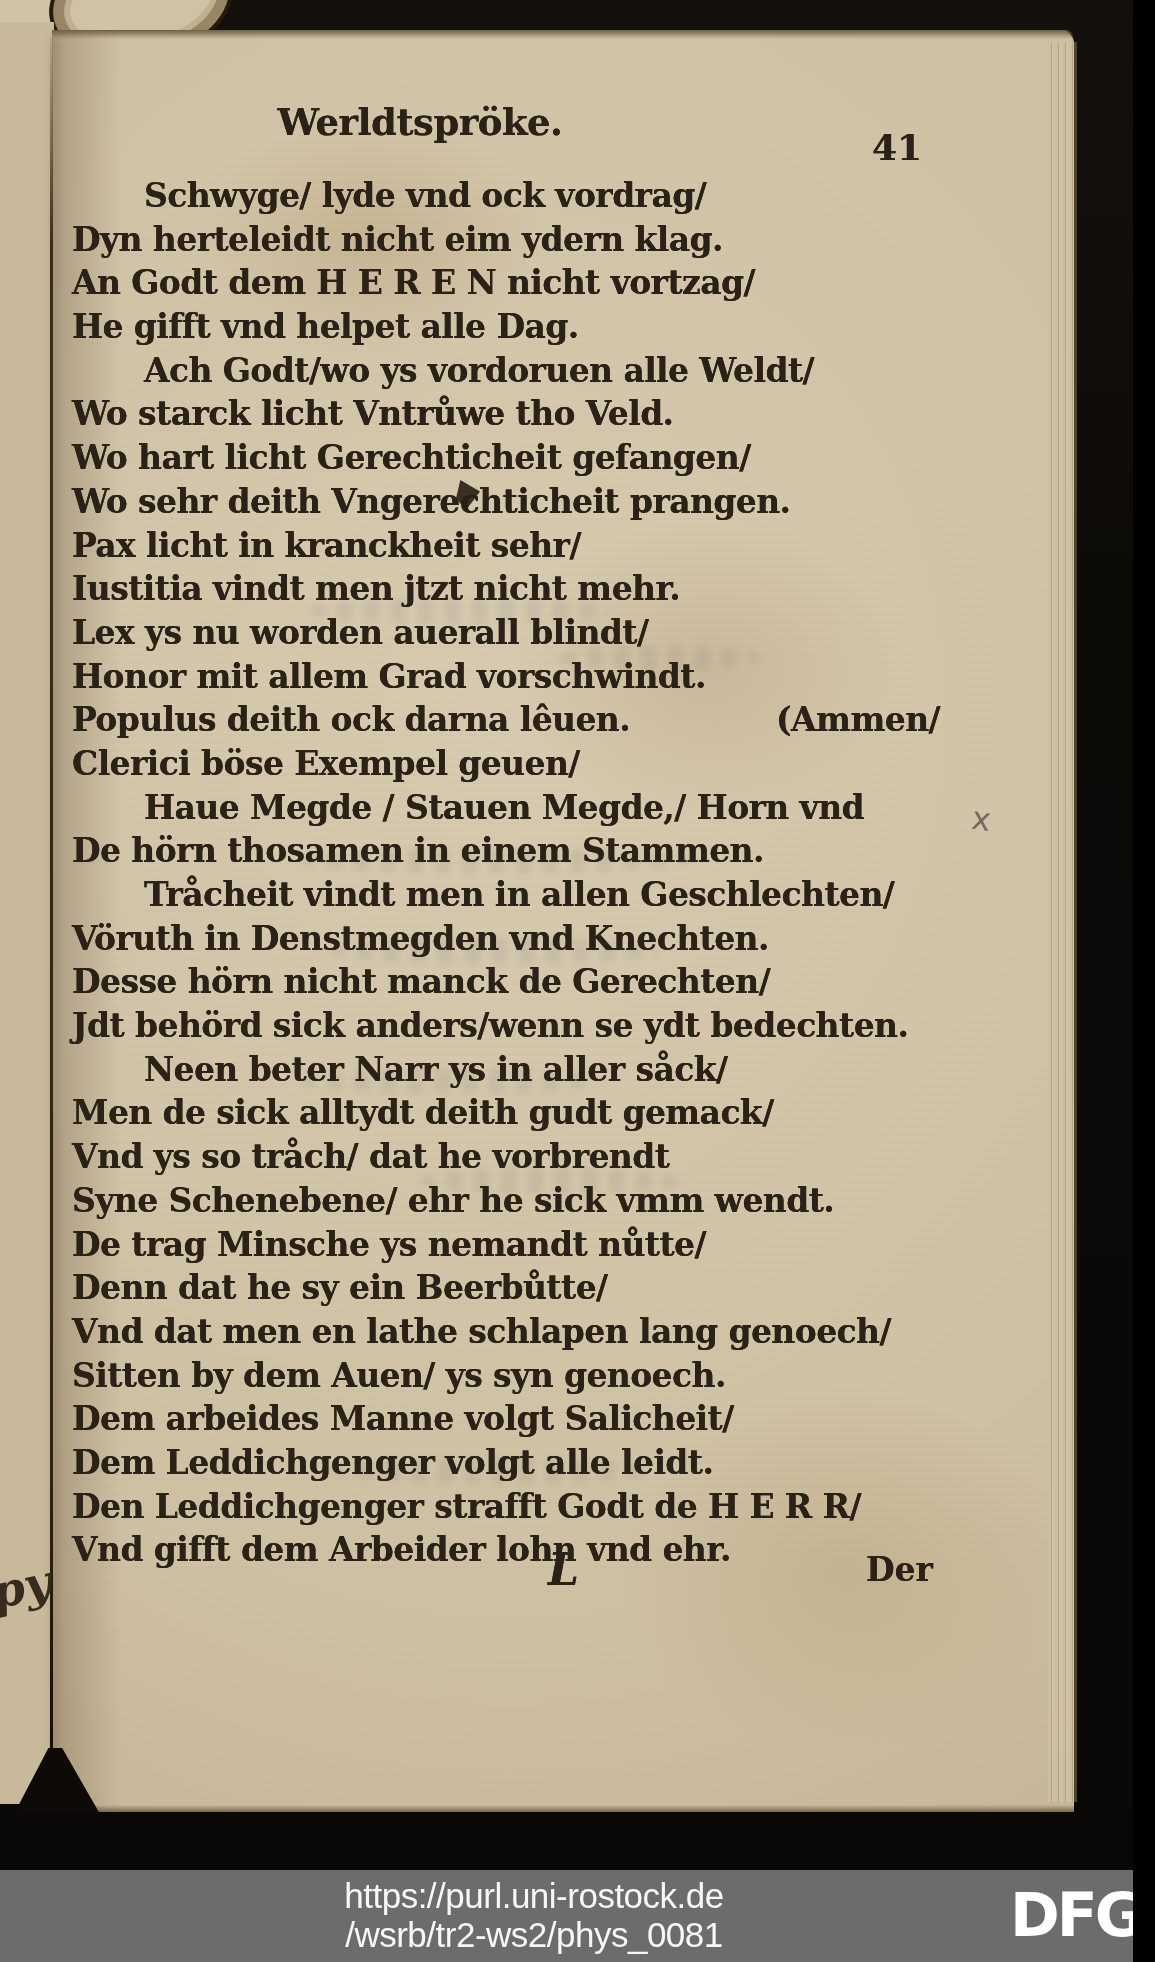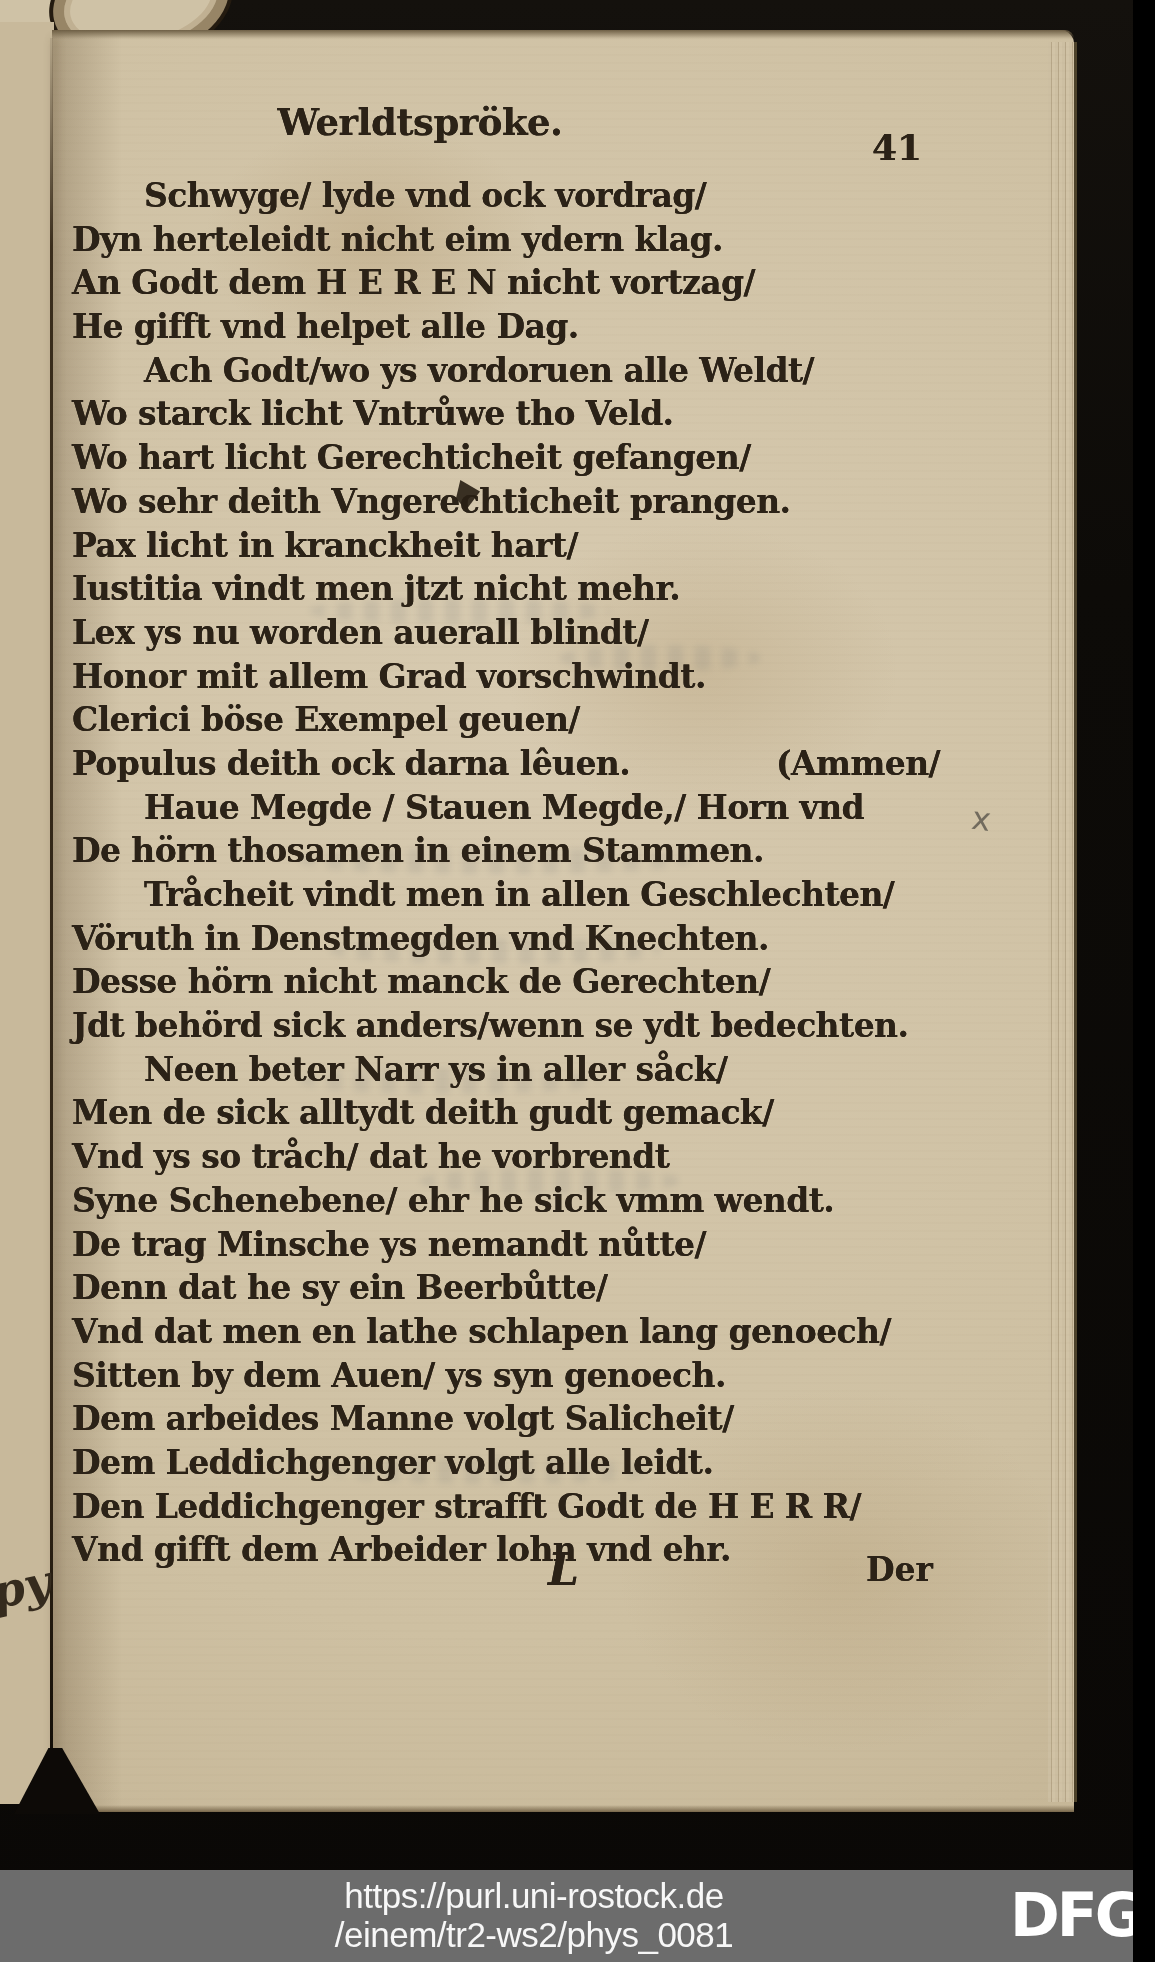--- a/index.html
+++ b/index.html
@@ -104,26 +104,26 @@
 
   <div class="verses" id="verses">
       <div class="vline ink indent"><span>Schwyge/ lyde vnd ock vordrag/</span></div>
       <div class="vline ink"><span>Dyn herteleidt nicht eim ydern klag.</span></div>
       <div class="vline ink"><span>An Godt dem H E R E N nicht vortzag/</span></div>
       <div class="vline ink"><span>He gifft vnd helpet alle Dag.</span></div>
       <div class="vline ink indent"><span>Ach Godt/wo ys vordoruen alle Weldt/</span></div>
       <div class="vline ink"><span>Wo starck licht Vntrůwe tho Veld.</span></div>
       <div class="vline ink"><span>Wo hart licht Gerechticheit gefangen/</span></div>
       <div class="vline ink"><span>Wo sehr deith Vngerechticheit prangen.</span></div>
-      <div class="vline ink"><span>Pax licht in kranckheit hart/</span></div>
+      <div class="vline ink"><span>Pax licht in kranckheit sehr/</span></div>
       <div class="vline ink"><span>Iustitia vindt men jtzt nicht mehr.</span></div>
       <div class="vline ink"><span>Lex ys nu worden auerall blindt/</span></div>
       <div class="vline ink"><span>Honor mit allem Grad vorschwindt.</span></div>
+      <div class="vline ink"><span>Populus deith ock darna lêuen.</span><span class="rnote">(Ammen/</span></div>
       <div class="vline ink"><span>Clerici böse Exempel geuen/</span></div>
-      <div class="vline ink"><span>Populus deith ock darna lêuen.</span><span class="rnote">(Ammen/</span></div>
       <div class="vline ink indent"><span>Haue Megde / Stauen Megde,/ Horn vnd</span></div>
       <div class="vline ink"><span>De hörn thosamen in einem Stammen.</span></div>
       <div class="vline ink indent"><span>Tråcheit vindt men in allen Geschlechten/</span></div>
       <div class="vline ink"><span>Vöruth in Denstmegden vnd Knechten.</span></div>
       <div class="vline ink"><span>Desse hörn nicht manck de Gerechten/</span></div>
       <div class="vline ink"><span>Jdt behörd sick anders/wenn se ydt bedechten.</span></div>
       <div class="vline ink indent"><span>Neen beter Narr ys in aller såck/</span></div>
       <div class="vline ink"><span>Men de sick alltydt deith gudt gemack/</span></div>
       <div class="vline ink"><span>Vnd ys so tråch/ dat he vorbrendt</span></div>
       <div class="vline ink"><span>Syne Schenebene/ ehr he sick vmm wendt.</span></div>
@@ -141,18 +141,18 @@
   <div class="sig ink">L</div>
   <div class="catch ink">Der</div>
   <div class="xmark">x</div>
   <div class="scribble">py</div>
 
   <div class="gutter-flare"></div>
 
   <div class="footer-bar">
     <div class="url">
       <div>https://purl.uni-rostock.de</div>
-      <div>/einem/tr2-ws2/phys_0081</div>
+      <div>/wsrb/tr2-ws2/phys_0081</div>
     </div>
     <div class="dfg">DFG</div>
   </div>
 
 </div>
 
 </body></html>

